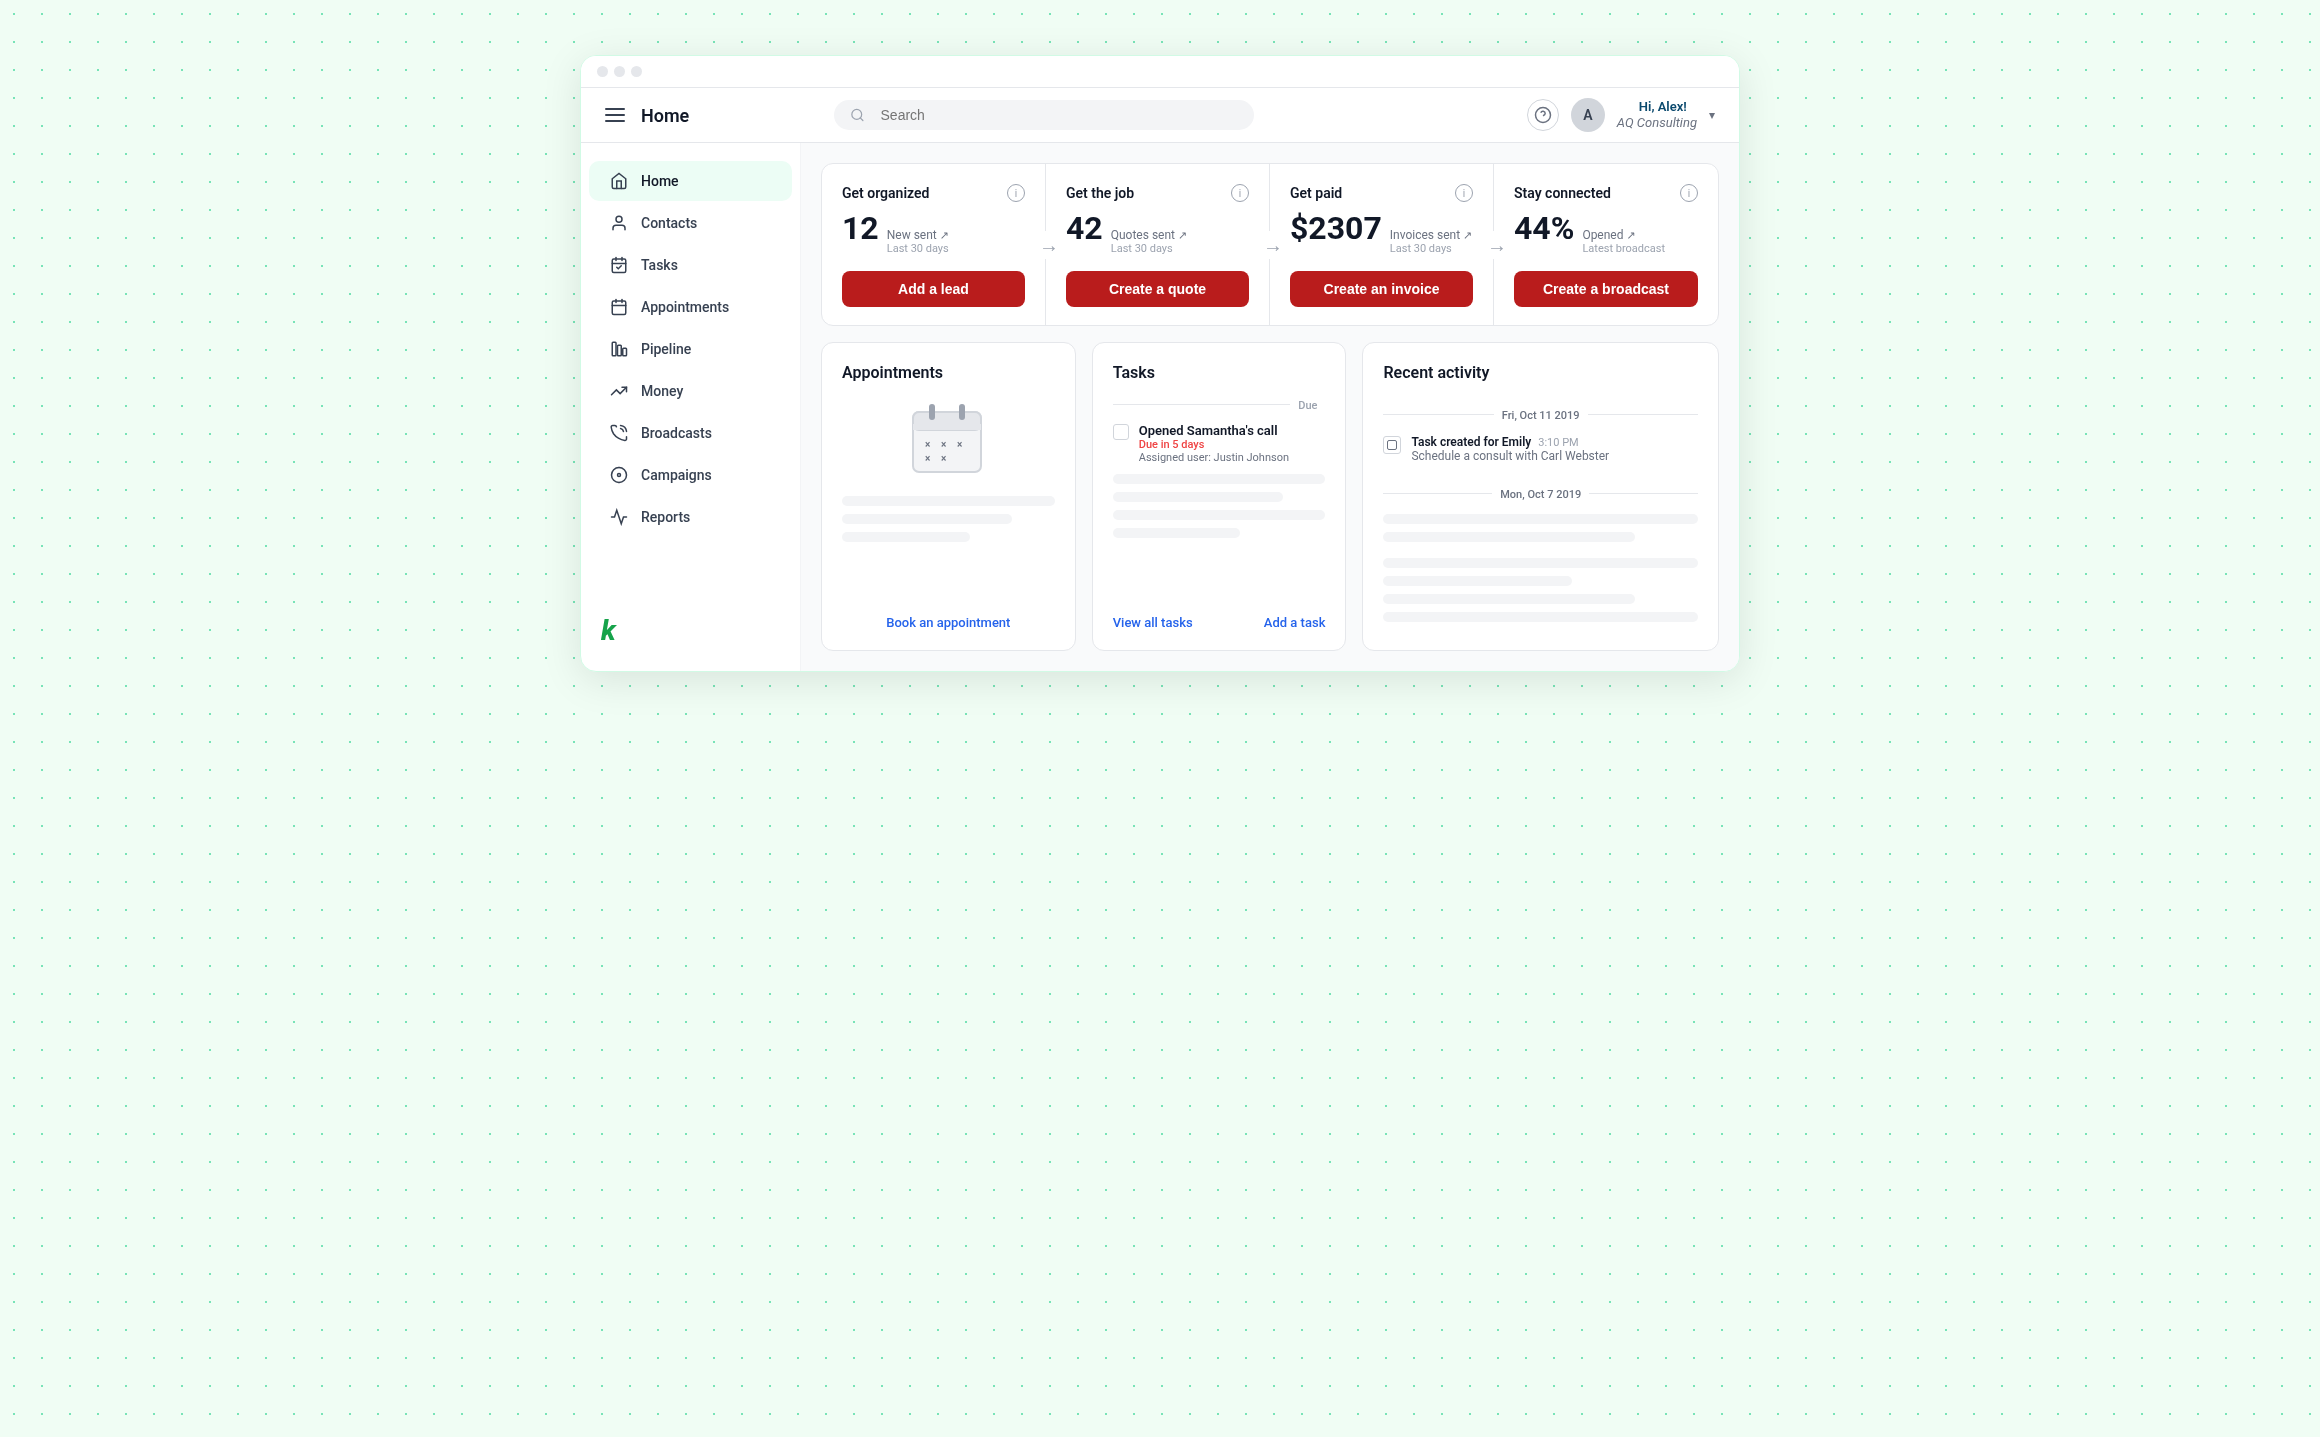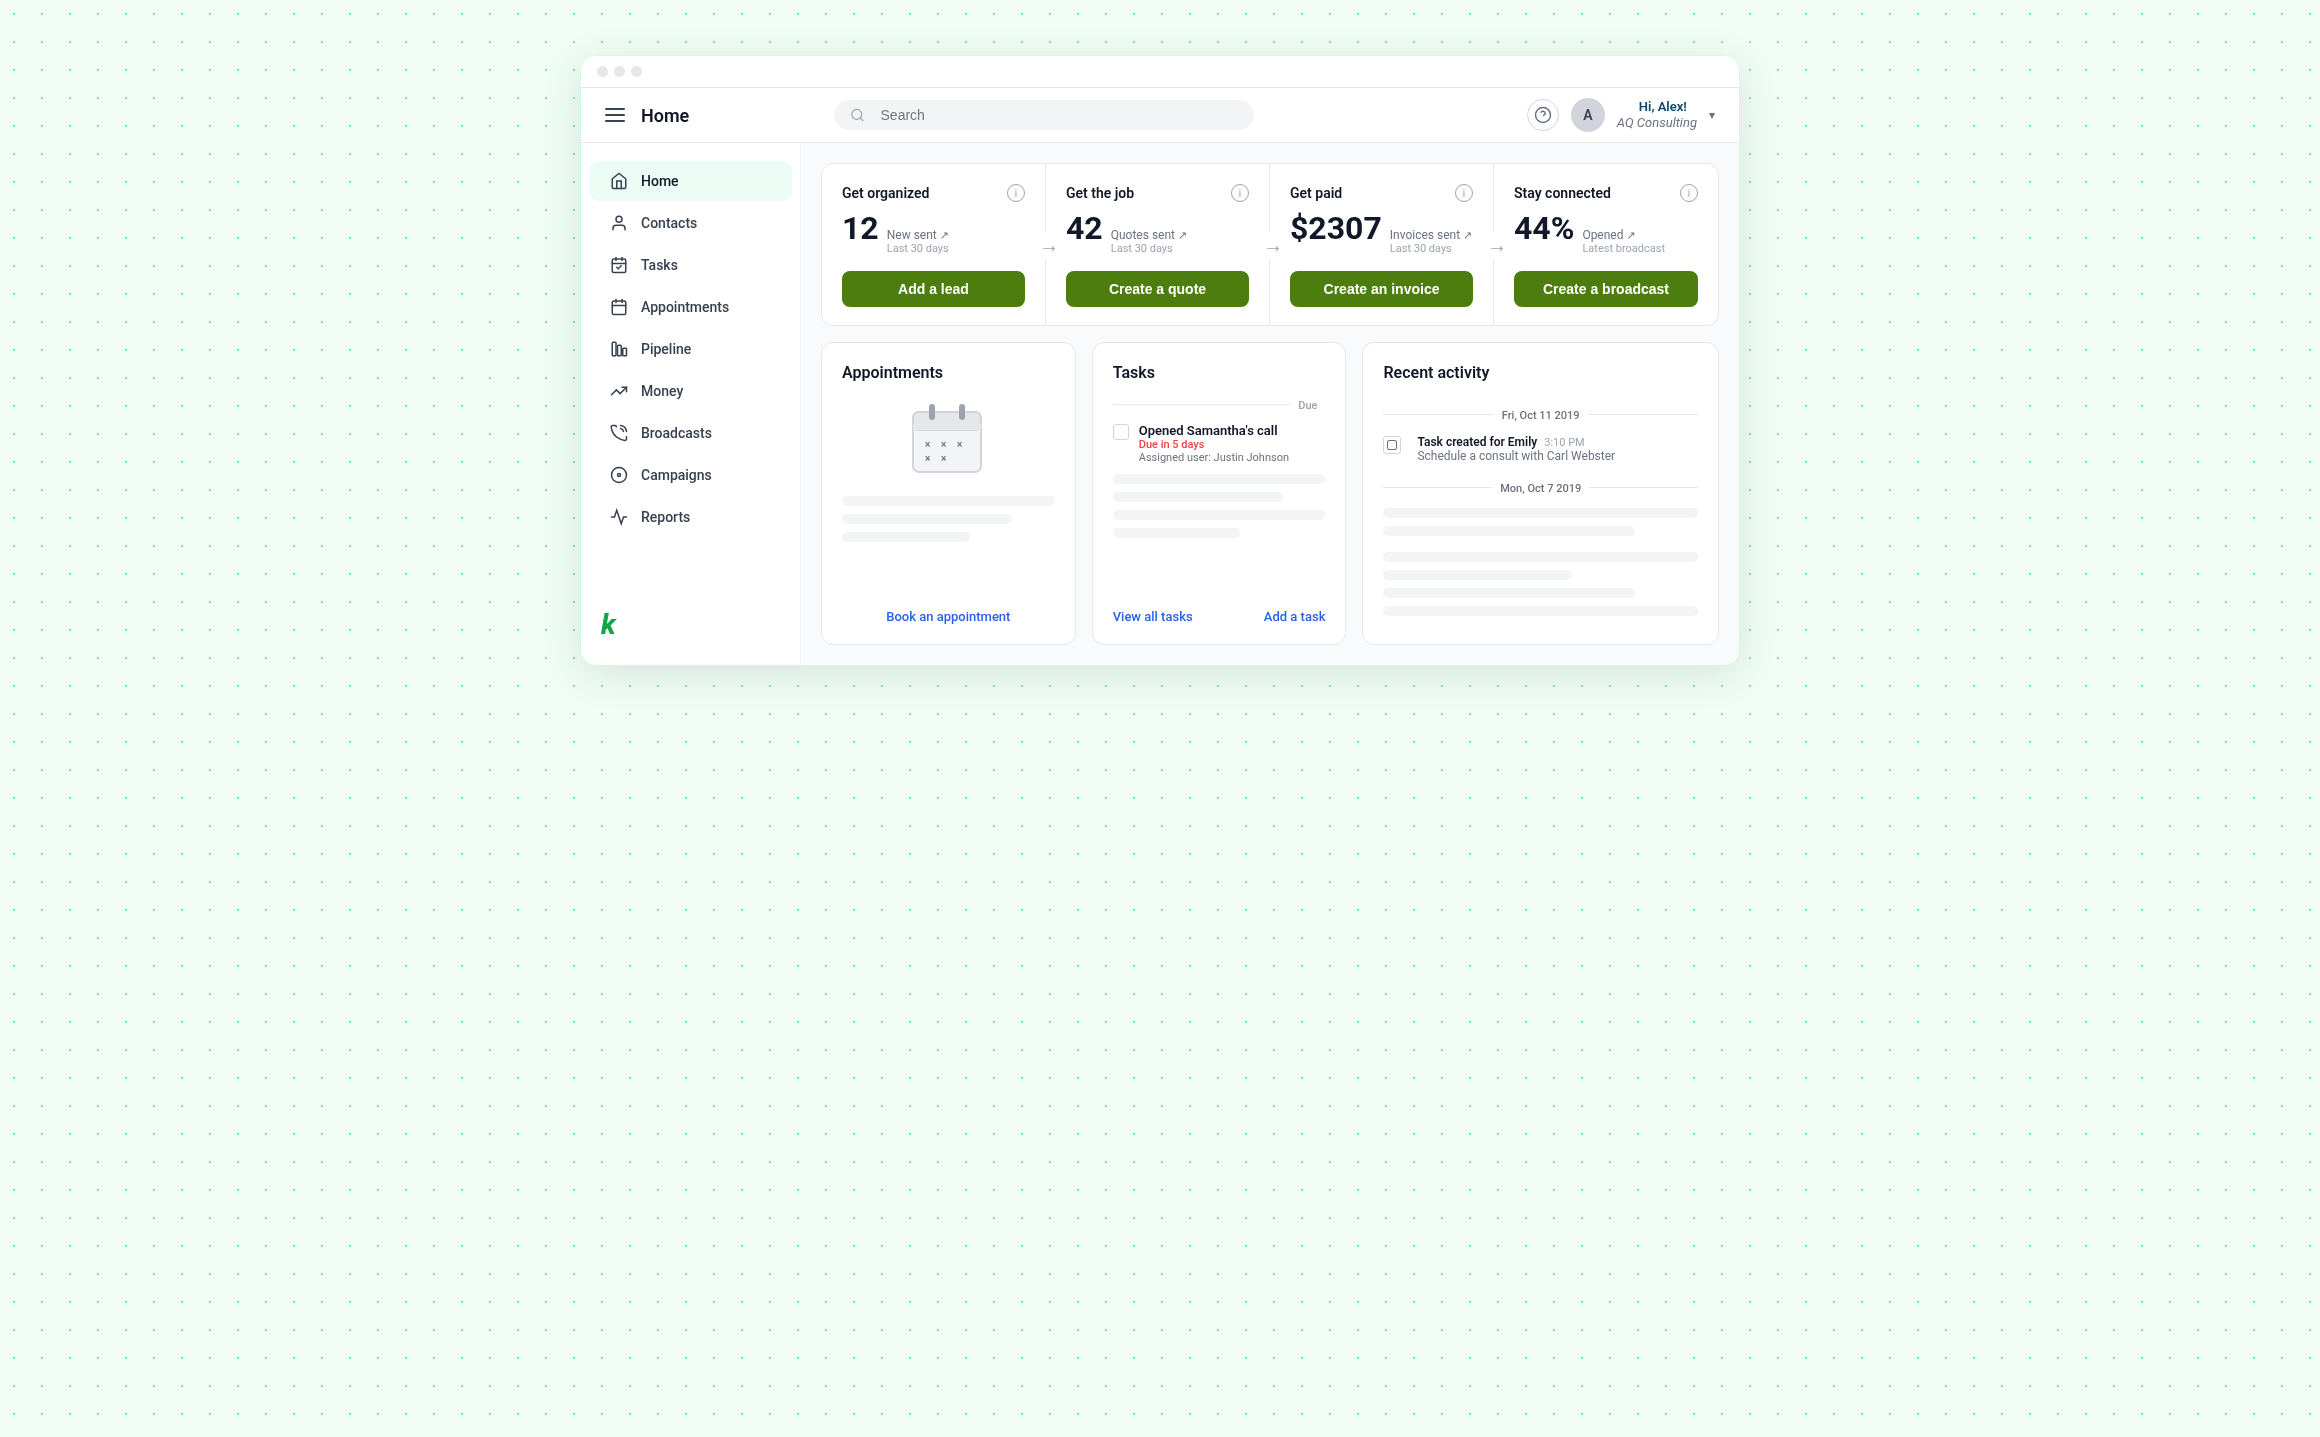--- a/index.html
+++ b/index.html
@@ -184,21 +184,21 @@
     .stat-label { font-size: 12px; color: #6b7280; }
     .stat-label .arrow { font-size: 11px; color: #6b7280; }
     .stat-sublabel { font-size: 11px; color: #9ca3af; }
     .arrow-divider {
       position: absolute; right: -14px; top: 50%; transform: translateY(-50%);
       font-size: 20px; color: #9ca3af; z-index: 2;
       background: white; padding: 2px 0;
     }
     .stat-btn {
       display: block; width: 100%; margin-top: 16px;
-      background: #4d7c0f; color: white; border: none;
+      background: #b91c1c; color: white; border: none;
       padding: 10px 16px; border-radius: 8px;
       font-size: 14px; font-weight: 600; cursor: pointer;
       text-align: center;
     }
 
     
     .bottom-row {
       display: grid;
       grid-template-columns: 1fr 1fr 1.4fr;
       gap: 16px;
@@ -258,21 +258,21 @@
       text-align: center; position: relative; margin: 10px 0 12px;
     }
     .activity-date-divider::before {
       content: ''; position: absolute; left: 0; right: 0; top: 50%;
       height: 1px; background: #e5e7eb;
     }
     .activity-date-divider span {
       position: relative; background: white;
       padding: 0 8px; font-size: 11px; color: #6b7280; font-weight: 500;
     }
-    .activity-item { display: flex; gap: 16px; align-items: flex-start; margin-bottom: 4px; }
+    .activity-item { display: flex; gap: 10px; align-items: flex-start; margin-bottom: 10px; }
     .activity-check {
       width: 18px; height: 18px; border: 1.5px solid #d1d5db; border-radius: 3px;
       flex-shrink: 0; margin-top: 1px;
       display: flex; align-items: center; justify-content: center;
     }
     .activity-check-inner {
       width: 10px; height: 10px; border: 1.5px solid #6b7280; border-radius: 2px;
     }
     .activity-text { font-size: 12px; }
     .activity-who { font-weight: 600; color: #111827; }

